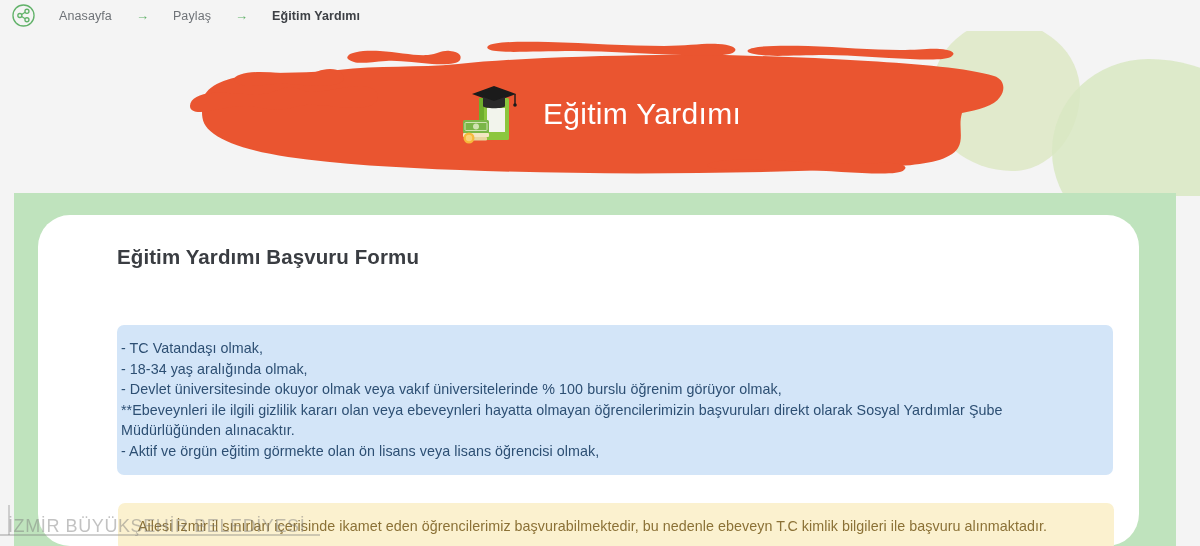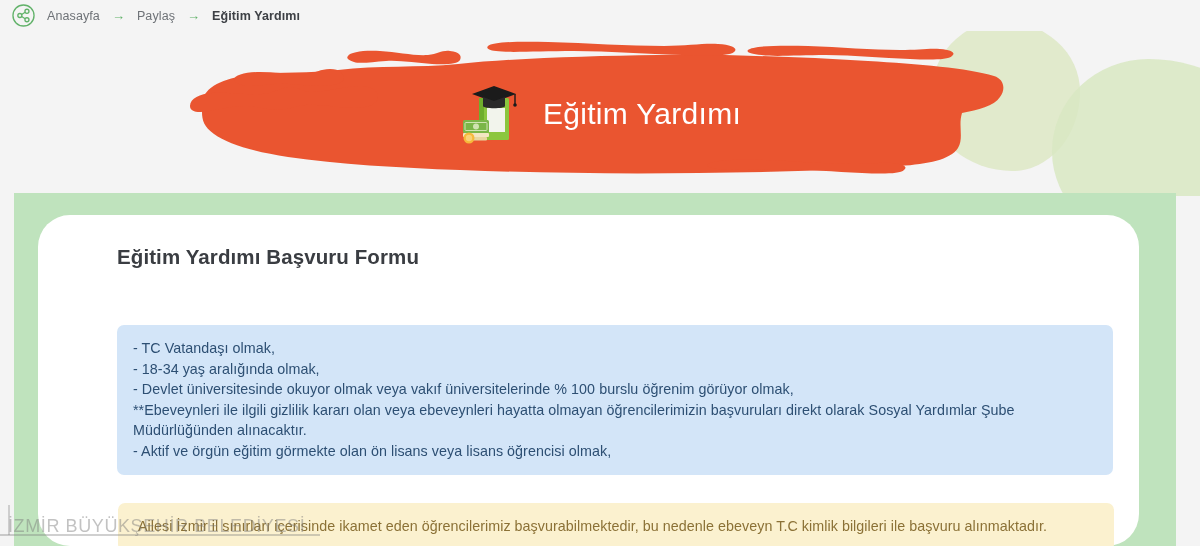--- a/index.html
+++ b/index.html
@@ -15,21 +15,21 @@
     position: relative;
   }
 
   
   .breadcrumb {
     position: absolute;
     left: 0; top: 0;
     width: 1200px; height: 31px;
     display: flex;
     align-items: center;
-    gap: 12px;
+    gap: 24px;
     padding-left: 12px;
     box-sizing: border-box;
     background: #f4f4f4;
     z-index: 40;
   }
   .share-icon {
     width: 23px; height: 23px;
     flex: 0 0 auto;
     display: block;
   }
@@ -127,21 +127,21 @@
 
   
   .info-box {
     position: absolute;
     box-sizing: border-box;
     border-radius: 7px;
   }
   .info-blue {
     left: 79px; top: 110px;
     width: 996px;
-    padding: 13px 20px 14px 16px;
+    padding: 13px 20px 14px 4px;
     background: #d3e5f8;
     color: #2d4f73;
   }
   .info-yellow {
     left: 80px; top: 288px;
     width: 996px;
     padding: 13px 20px 14px 20px;
     background: #fbf1cf;
     color: #8b7136;
   }

